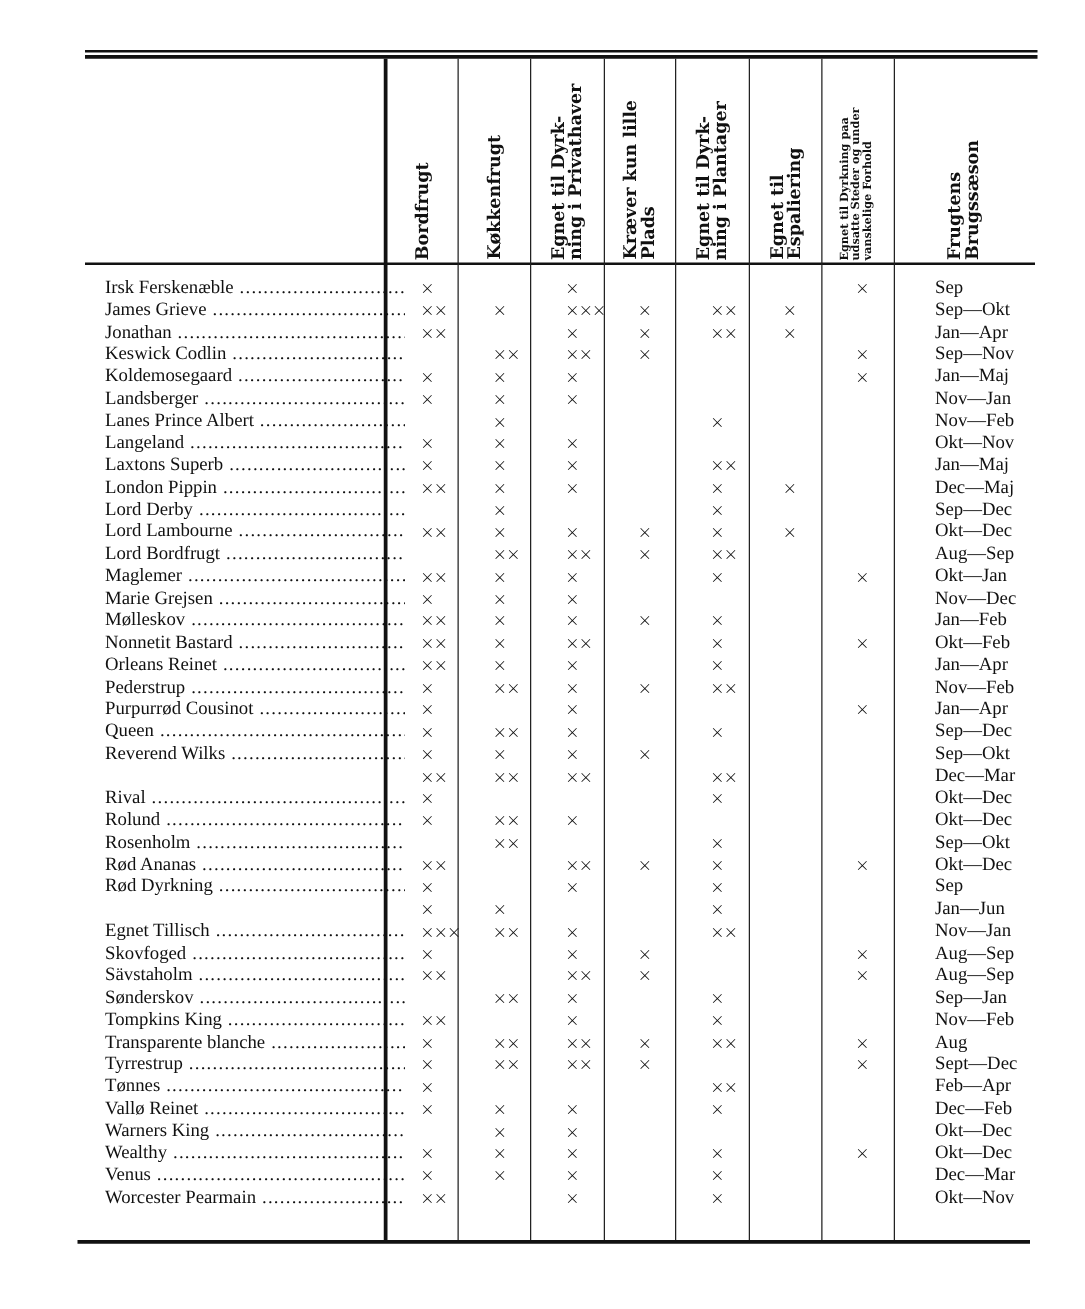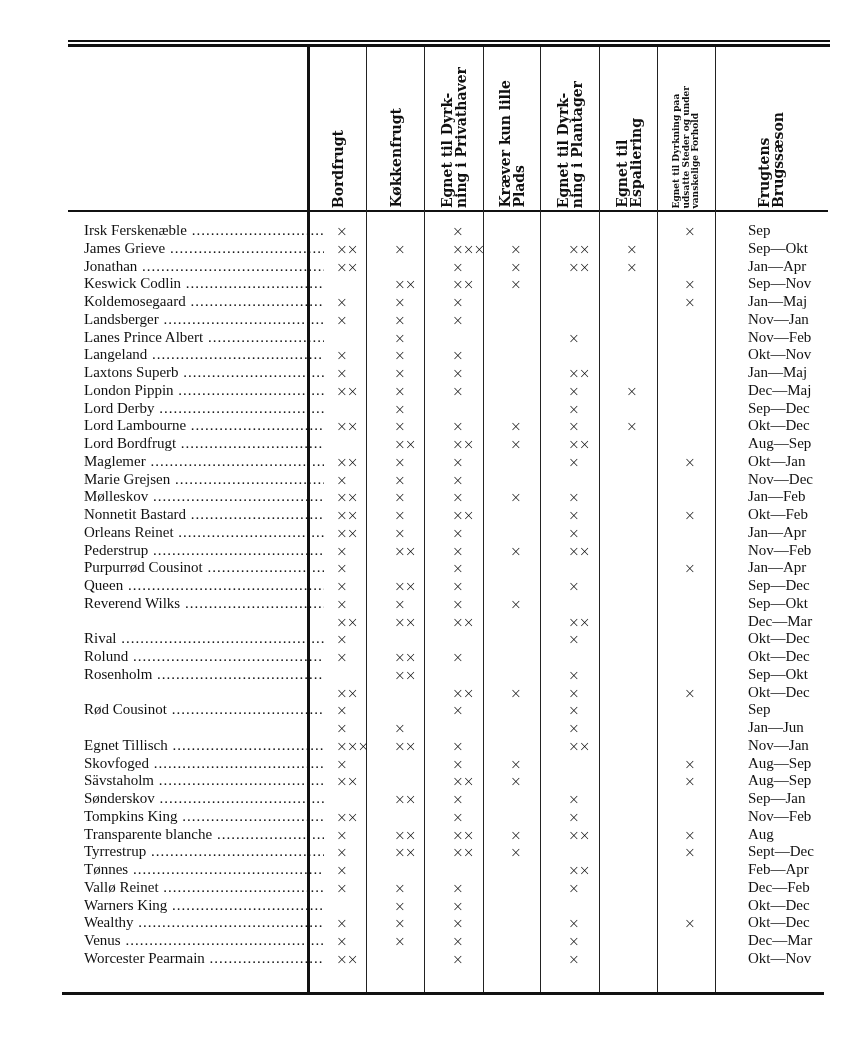--- a/index.html
+++ b/index.html
@@ -357,31 +357,32 @@
       <span class="cell" style="left: 252px;"></span>
       <span class="cell" style="left: 310px;">××</span>
       <span class="cell" style="left: 368px;"></span>
       <span class="cell" style="left: 426px;"></span>
       <span class="cell" style="left: 484px;">×</span>
       <span class="cell" style="left: 542px;"></span>
       <span class="cell" style="left: 600px;"></span>
       <span class="season">Sep—Okt</span>
     </div>
     <div class="row">
+      <span class="name">Rød Ananas</span>
       <span class="cell" style="left: 252px;">××</span>
       <span class="cell" style="left: 310px;"></span>
       <span class="cell" style="left: 368px;">××</span>
       <span class="cell" style="left: 426px;">×</span>
       <span class="cell" style="left: 484px;">×</span>
       <span class="cell" style="left: 542px;"></span>
       <span class="cell" style="left: 600px;">×</span>
       <span class="season">Okt—Dec</span>
     </div>
     <div class="row">
-      <span class="name">Rød Cousinot</span>
+      <span class="name">Rød Dyrkning</span>
       <span class="cell" style="left: 252px;">×</span>
       <span class="cell" style="left: 310px;"></span>
       <span class="cell" style="left: 368px;">×</span>
       <span class="cell" style="left: 426px;"></span>
       <span class="cell" style="left: 484px;">×</span>
       <span class="cell" style="left: 542px;"></span>
       <span class="cell" style="left: 600px;"></span>
       <span class="season">Sep</span>
     </div>
     <div class="row">

